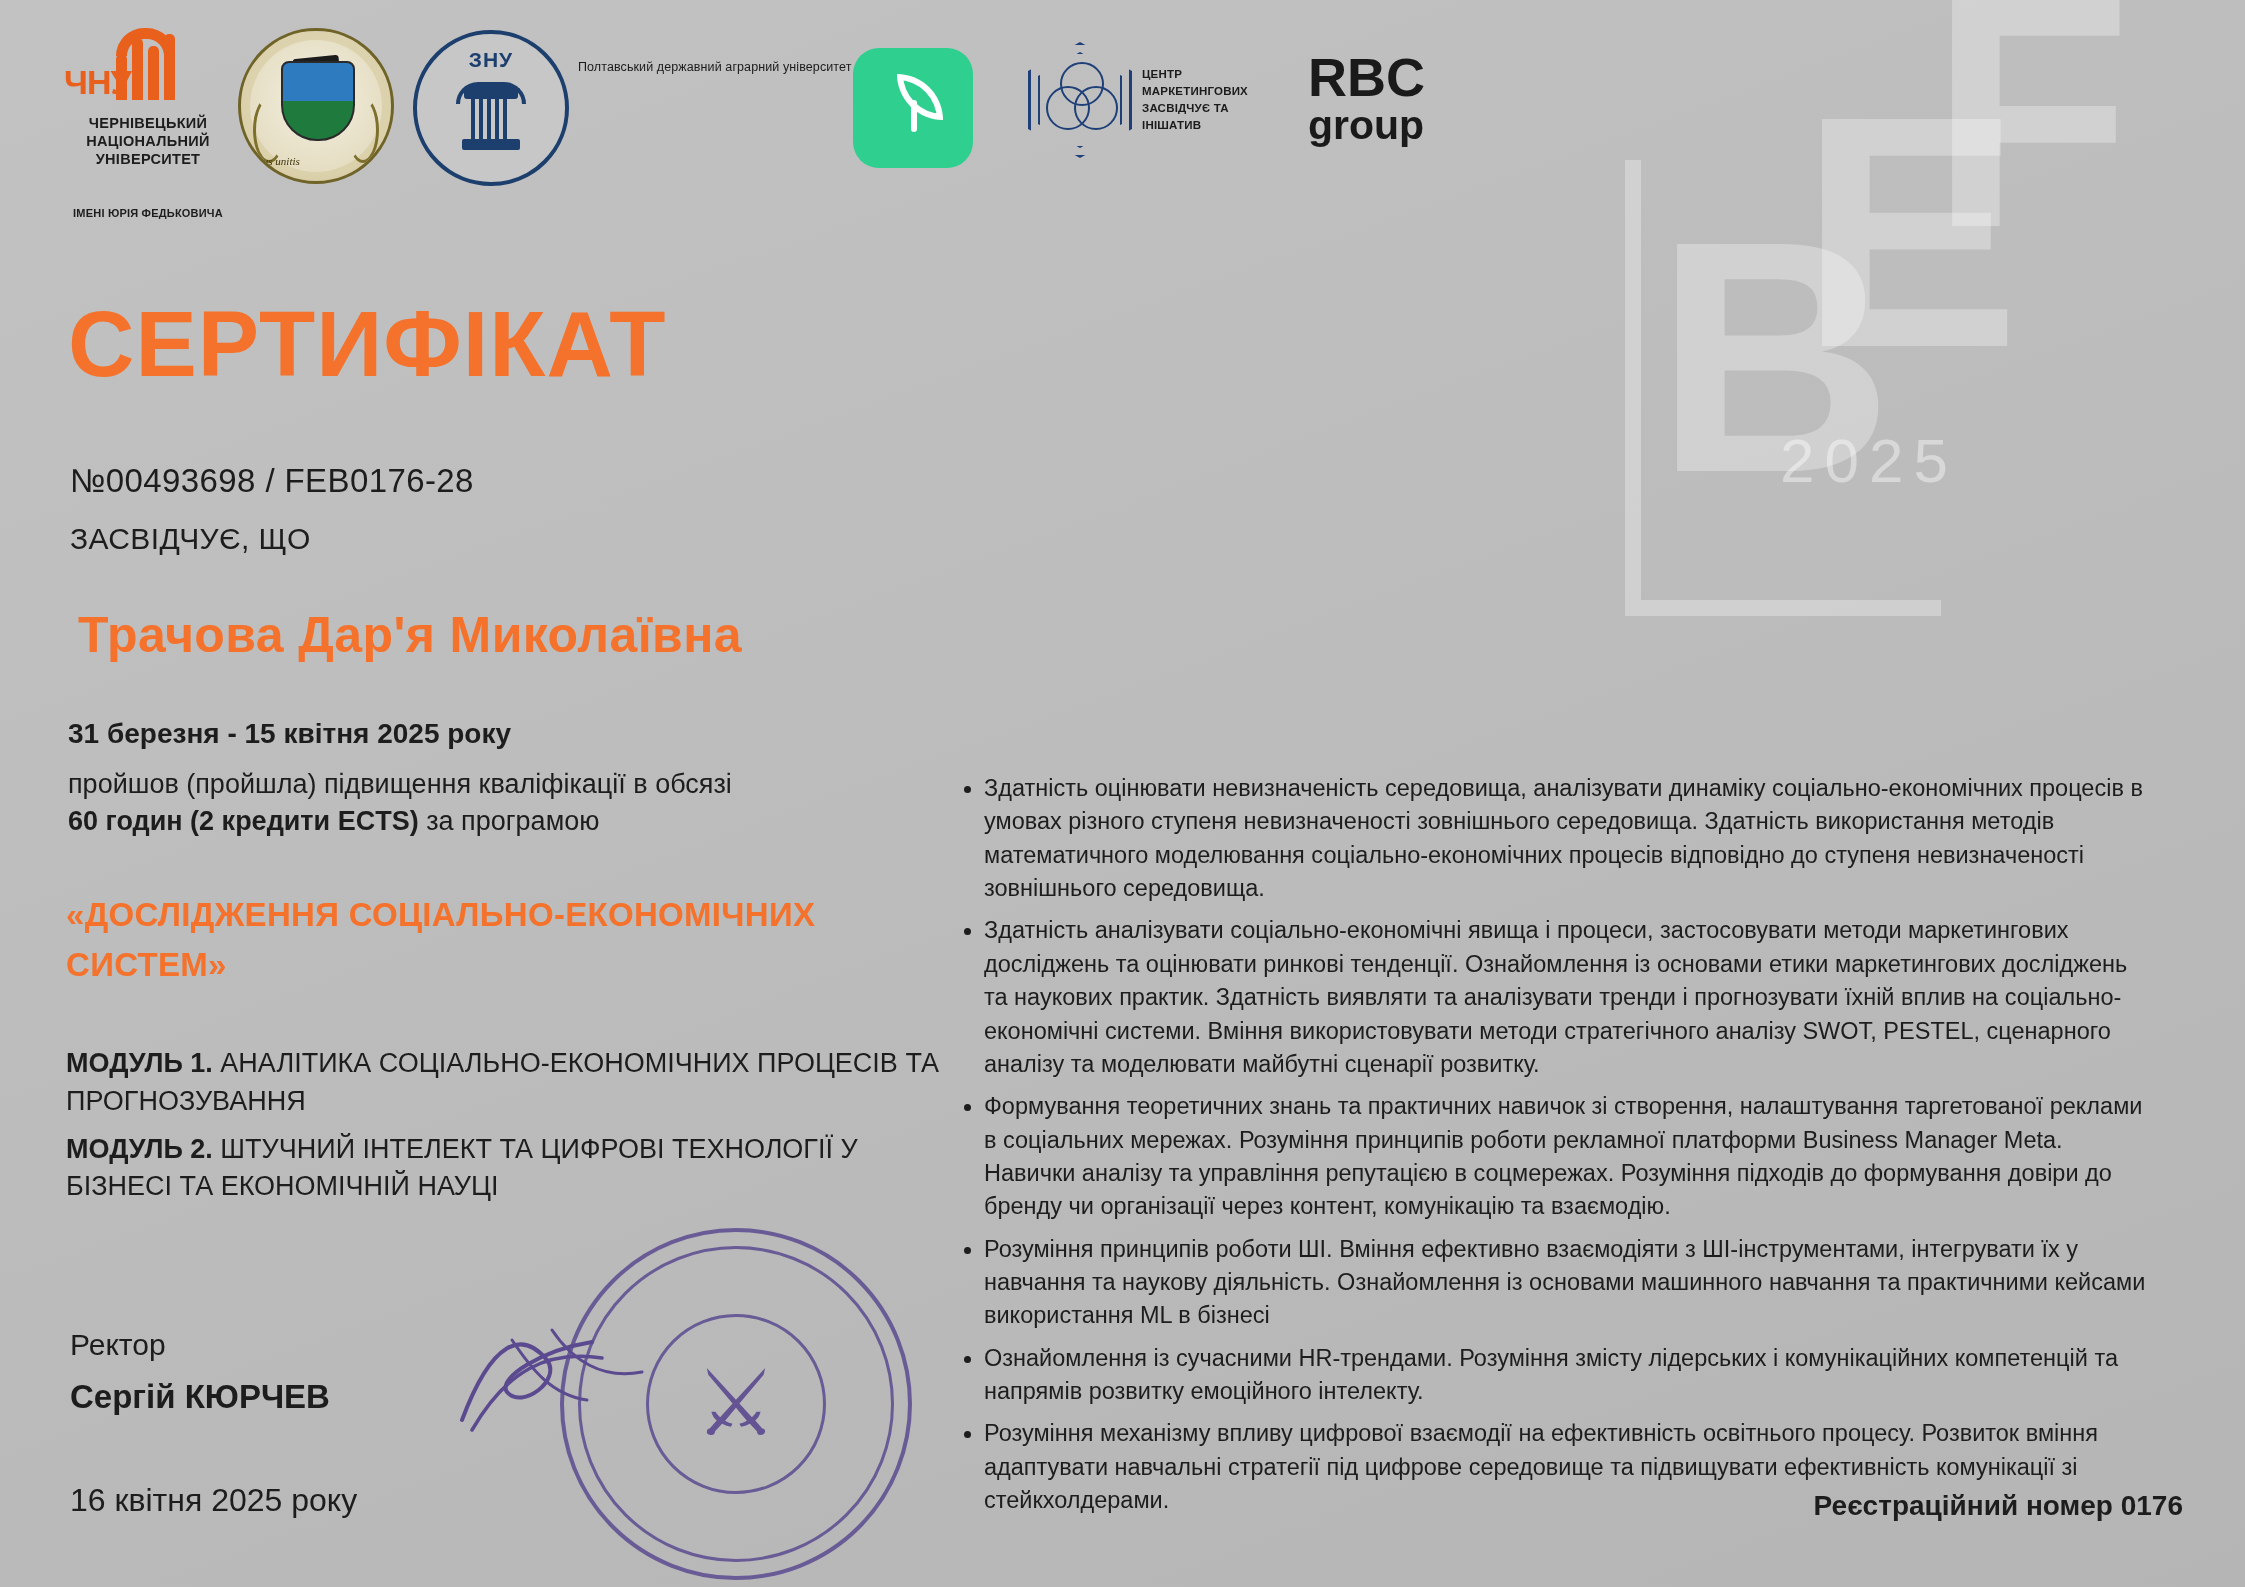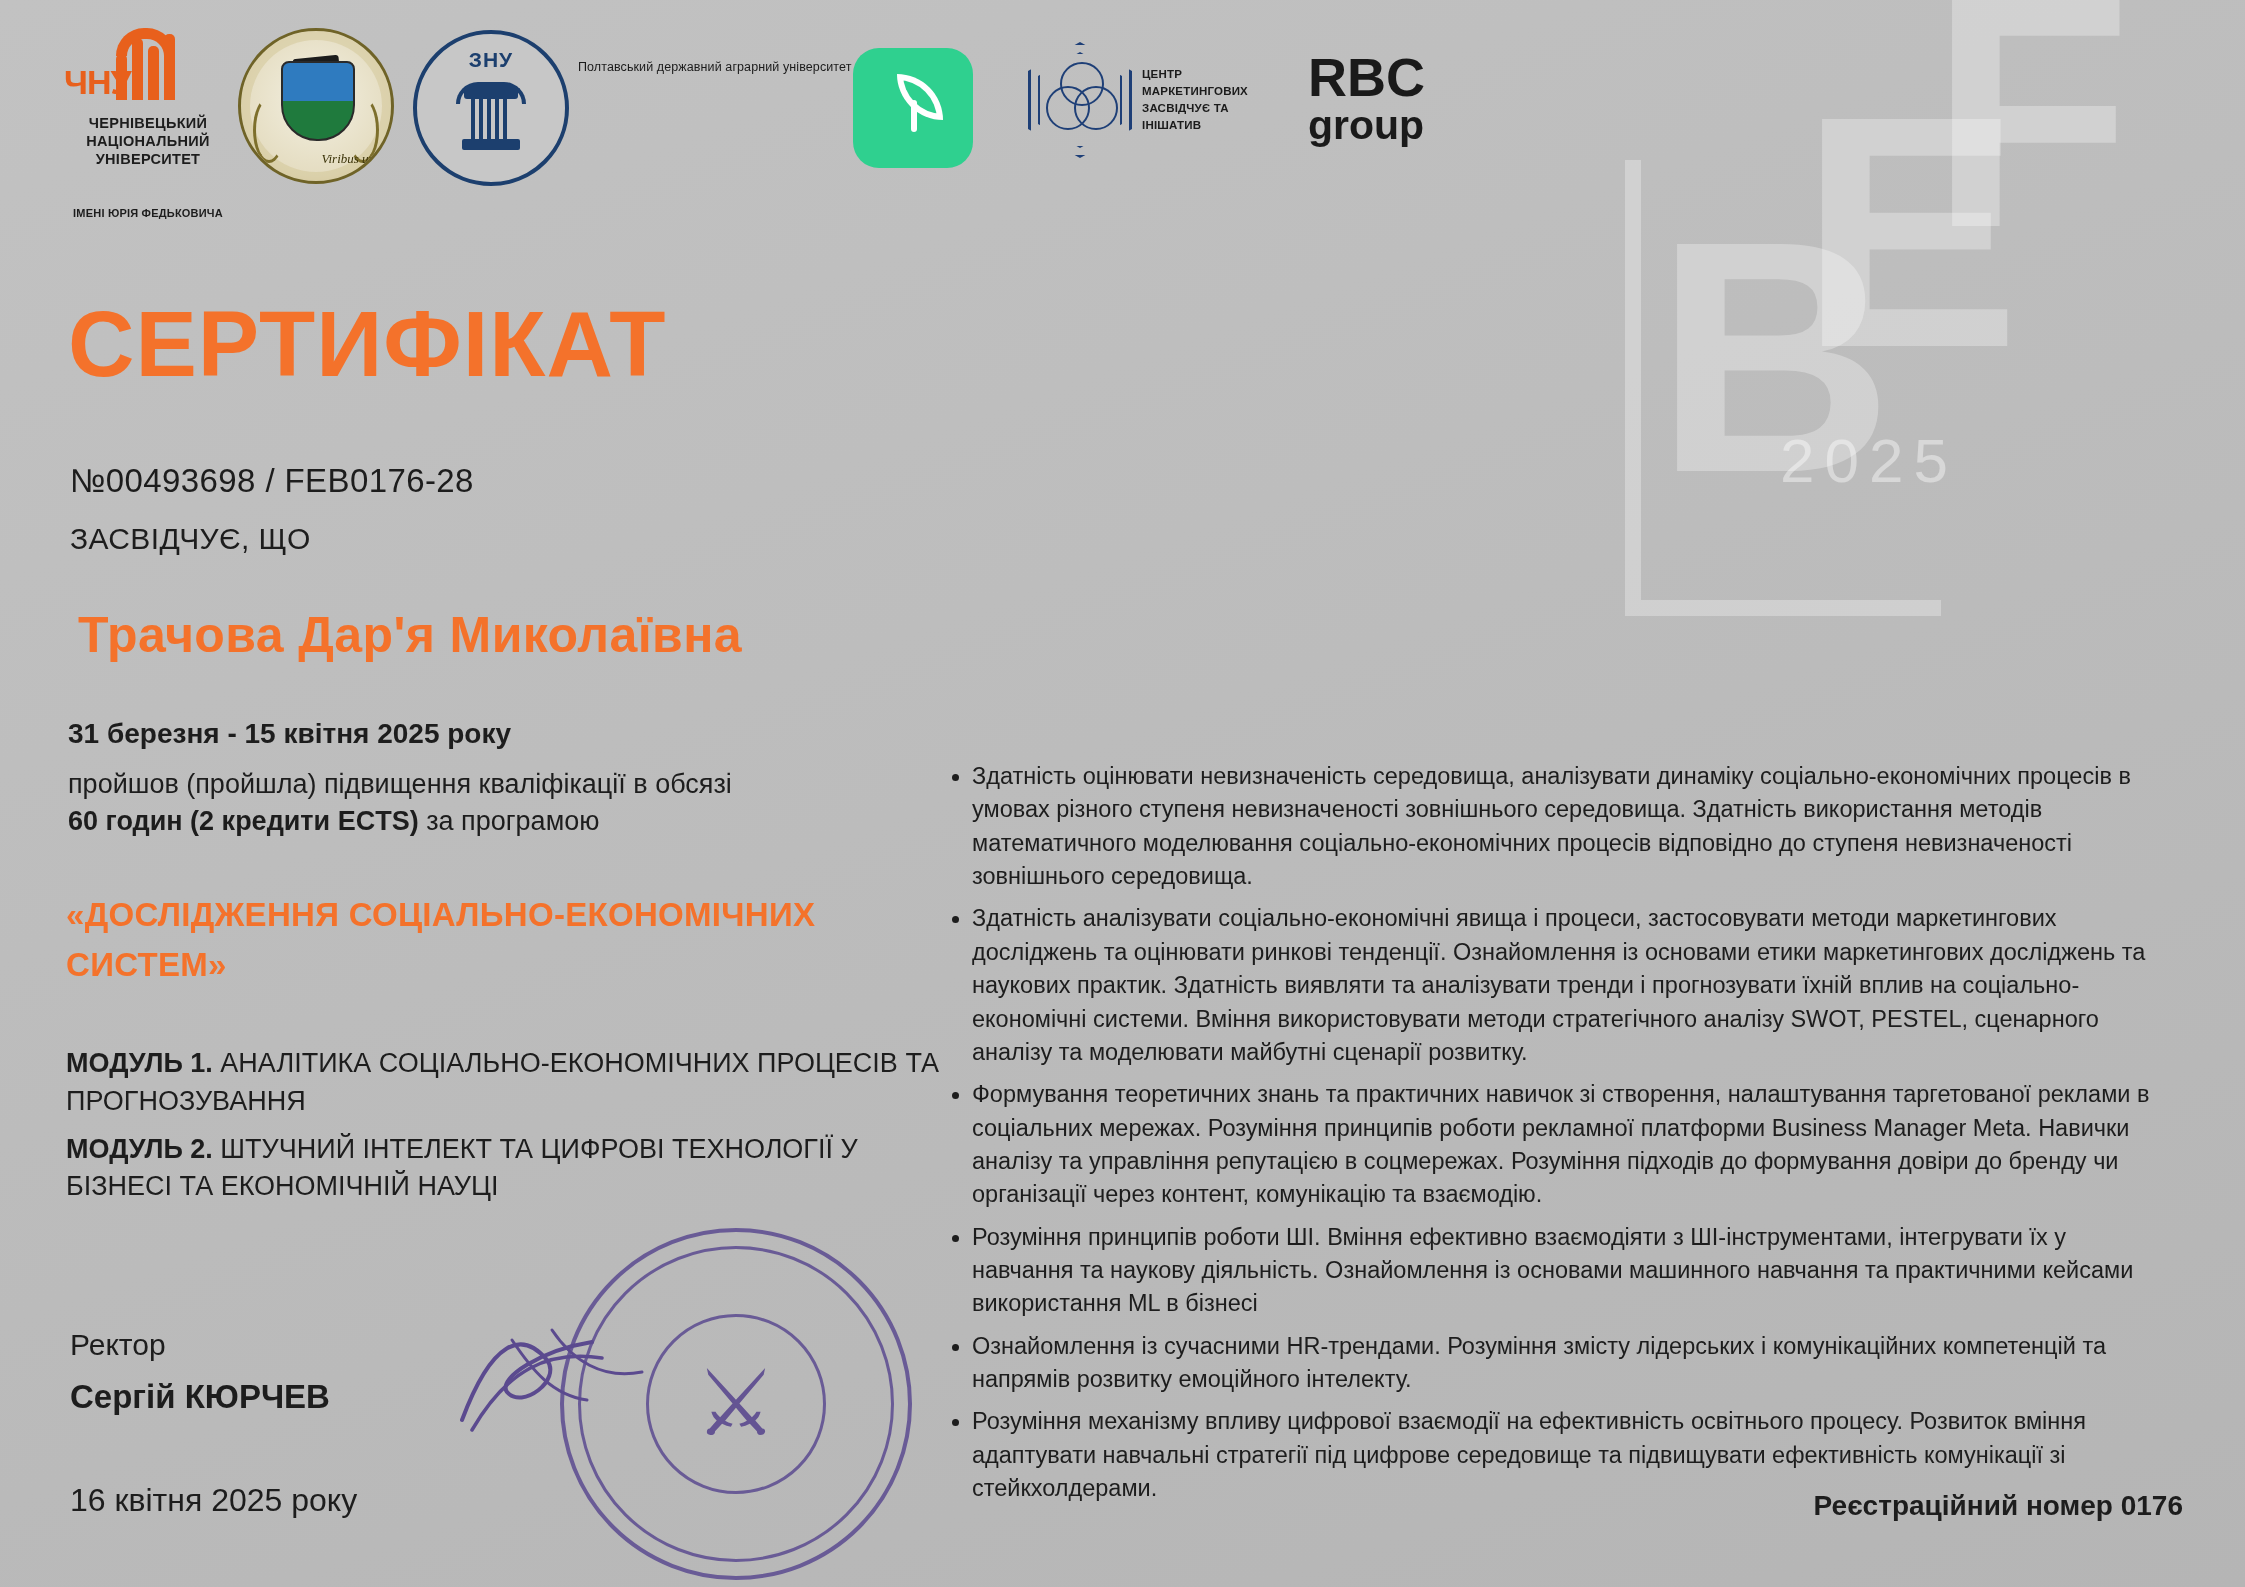--- a/index.html
+++ b/index.html
@@ -144,23 +144,23 @@
     background: linear-gradient(#2f7bbf 0 50%, #1f7a3d 50% 100%);
     border-radius: 8px 8px 36px 36px;
     border: 2px solid #2a2a2a;
   }
   .round-emblem .cap {
     position: absolute; left: 52px; top: 26px; width: 46px; height: 12px;
     background: #1c1c1c; border-radius: 3px;
     transform: rotate(-6deg);
   }
   .round-emblem .motto {
-    position: absolute; left: 0; right: 0; bottom: 14px; text-align: right;
+    position: absolute; left: 0; right: 0; bottom: 14px; text-align: left;
     font-family: "Liberation Serif", serif;
-    font-style: italic; font-size: 13px; color: #3a3208;
+    font-style: italic; font-size: 11px; color: #3a3208;
   }
   .round-emblem .laurel-l, .round-emblem .laurel-r {
     position: absolute; bottom: 18px; width: 26px; height: 60px;
     border: 3px solid #7d6f2c; border-radius: 50%;
     border-right-color: transparent; border-top-color: transparent;
   }
   .round-emblem .laurel-l { left: 12px; }
   .round-emblem .laurel-r { right: 12px; transform: scaleX(-1); }
 
   
@@ -349,21 +349,21 @@
   
   .results-title {
     position: absolute; left: 930px; top: 712px;
     font-size: 30px; font-weight: 700; color: #1d1d1d;
   }
   .results {
     position: absolute; left: 938px; top: 756px;
     width: 1232px;
     font-size: 23.5px; color: #1d1d1d; line-height: 1.42;
   }
-  .results ul { margin: 4px; padding-left: 30px; }
+  .results ul { margin: 16px; padding-left: 30px; }
   .results li { margin-bottom: 9px; text-align: left; }
   .results li::marker { font-size: 22px; }
 </style>
 </head>
 <body>
 
 <div class="page">
 
   <div class="watermark">
     <div class="wm-frame"></div>

